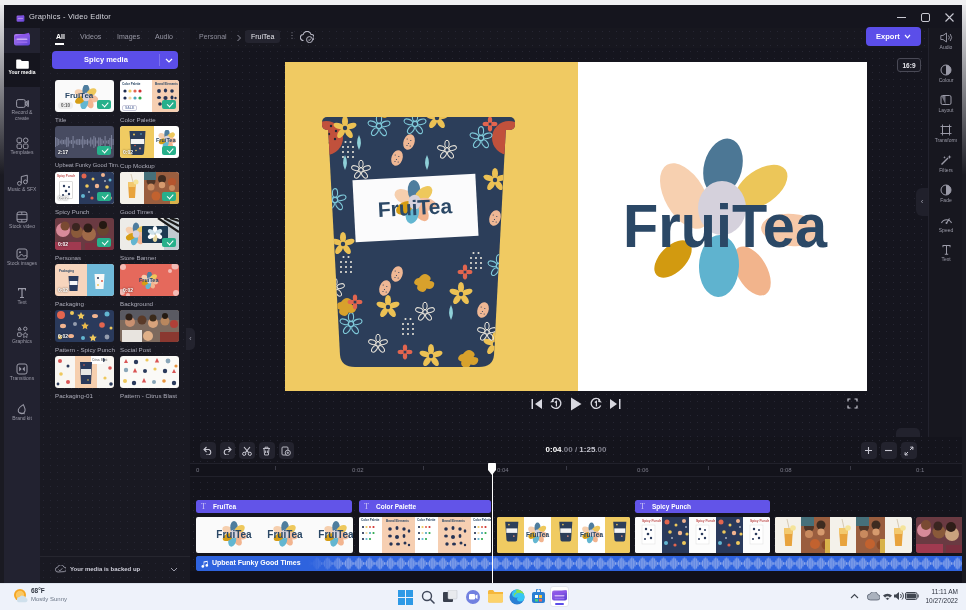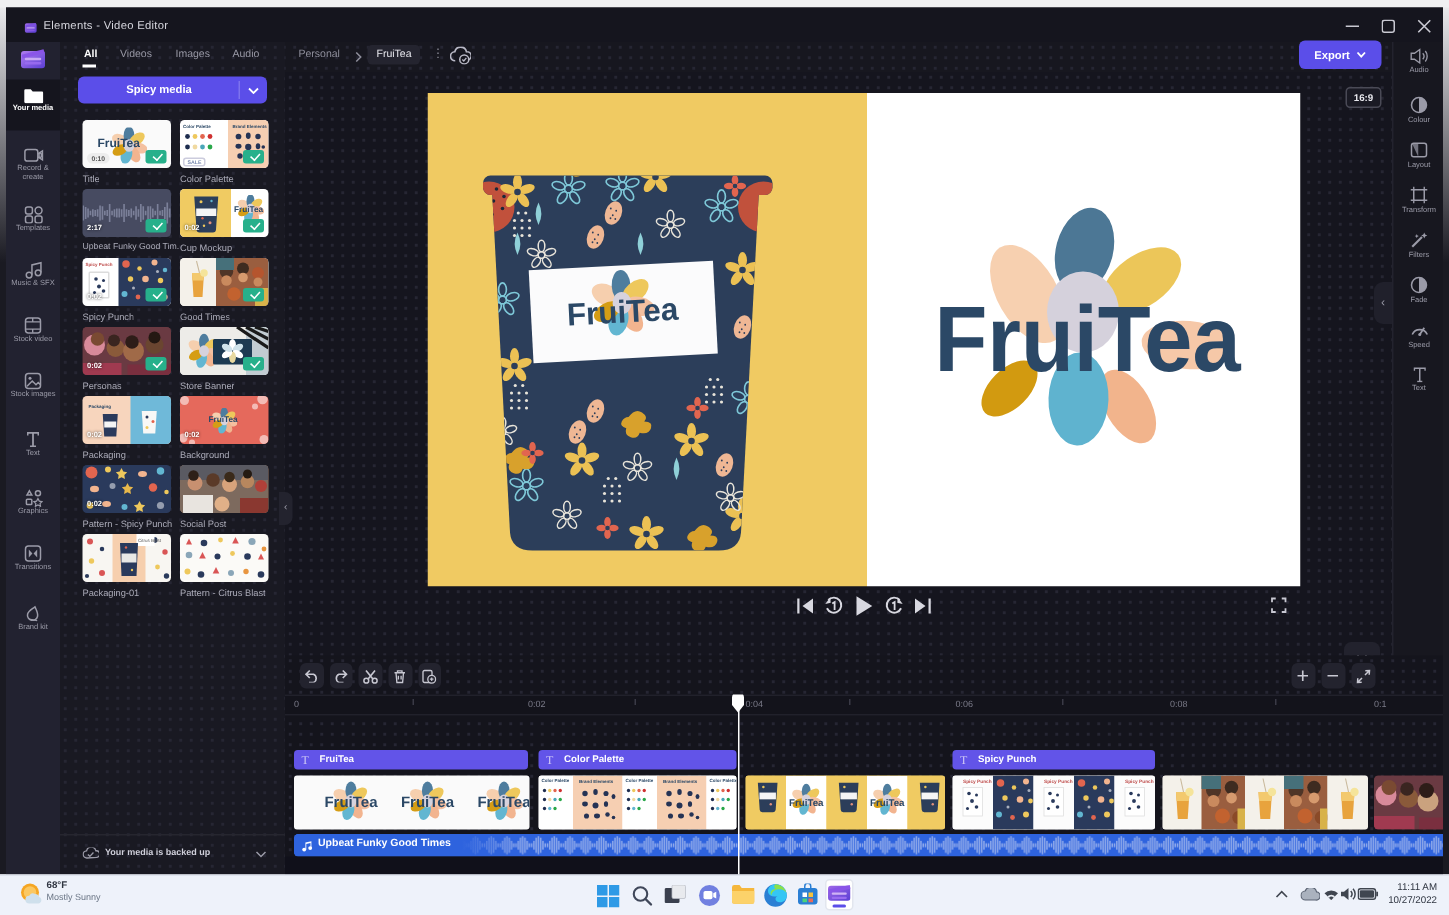--- a/index.html
+++ b/index.html
@@ -46,21 +46,21 @@
           <linearGradient id="ccg" x1="0" y1="0" x2="1" y2="1">
             <stop offset="0" stop-color="#a06ae8"></stop>
             <stop offset="1" stop-color="#5b3fd4"></stop>
           </linearGradient>
         </defs>
         <rect x="1" y="2.5" width="13" height="10.5" rx="2" fill="url(#ccg)"></rect>
         <path d="M1.5 5 L13 2.2 L13.6 4.2 L2 7 Z" fill="#7a4fe0"></path>
         <rect x="3" y="7" width="9" height="1.4" rx=".7" fill="#c9aaf2" opacity=".85"></rect>
         <rect x="3" y="9.6" width="9" height="1.4" rx=".7" fill="#8a5ae4" opacity=".9"></rect>
       </svg>
-  <span class="title">Elements - Video Editor</span>
+  <span class="title">Graphics - Video Editor</span>
   <svg class="wbtn" style="left:893px" width="9" height="9" viewBox="0 0 9 9">
         <rect x="0" y="4" width="9" height="1" fill="#c9c9d2"></rect>
       </svg>
   <svg class="wbtn" style="left:917px" width="9" height="9" viewBox="0 0 9 9">
         <rect x="0.5" y="0.5" width="8" height="8" rx="1.5" fill="none" stroke="#c9c9d2"></rect>
       </svg>
   <svg class="wbtn" style="left:941px" width="9" height="9" viewBox="0 0 9 9">
         <path d="M0.5 0.5 L8.5 8.5 M8.5 0.5 L0.5 8.5" stroke="#c9c9d2" stroke-width="1.1"></path>
       </svg>
  </div>
@@ -746,20 +746,21 @@
           <path d="M1 2.5 H8 M3 2.5 V1.2 H6 V2.5 M2 2.5 L2.6 9 H6.4 L7 2.5 M3.6 4.5 V7 M5.4 4.5 V7" fill="none" stroke="#c8c8d2" stroke-width=".9"></path>
         </svg>
       </div>
   <div class="tbn" style="left:88.7px">
         <svg width="10" height="10" viewBox="0 0 10 10">
           <rect x="1" y="1" width="6" height="8" rx="1" fill="none" stroke="#c8c8d2" stroke-width=".9"></rect>
           <circle cx="6.8" cy="6.8" r="2.6" fill="#23232e" stroke="#c8c8d2" stroke-width=".9"></circle>
           <path d="M6.8 5.6 V8 M5.6 6.8 H8" stroke="#c8c8d2" stroke-width=".8"></path>
         </svg>
       </div>
+  <div class="abs" style="left:0;top:8px;width:772px;text-align:center;font-size:8px;font-weight:bold;color:#fff">0:04<span style="color:#82828e">.00&nbsp;/&nbsp;</span><span style="color:#c8c8d2">1:25</span><span style="color:#82828e">.00</span></div>
   <div class="tbn" style="left:671px">
         <svg width="9" height="9" viewBox="0 0 9 9">
           <path d="M4.5 1 V8 M1 4.5 H8" stroke="#c8c8d2" stroke-width="1.1"></path>
         </svg>
       </div>
   <div class="tbn" style="left:691px">
         <svg width="9" height="9" viewBox="0 0 9 9">
           <path d="M1 4.5 H8" stroke="#c8c8d2" stroke-width="1.1"></path>
         </svg>
       </div>

